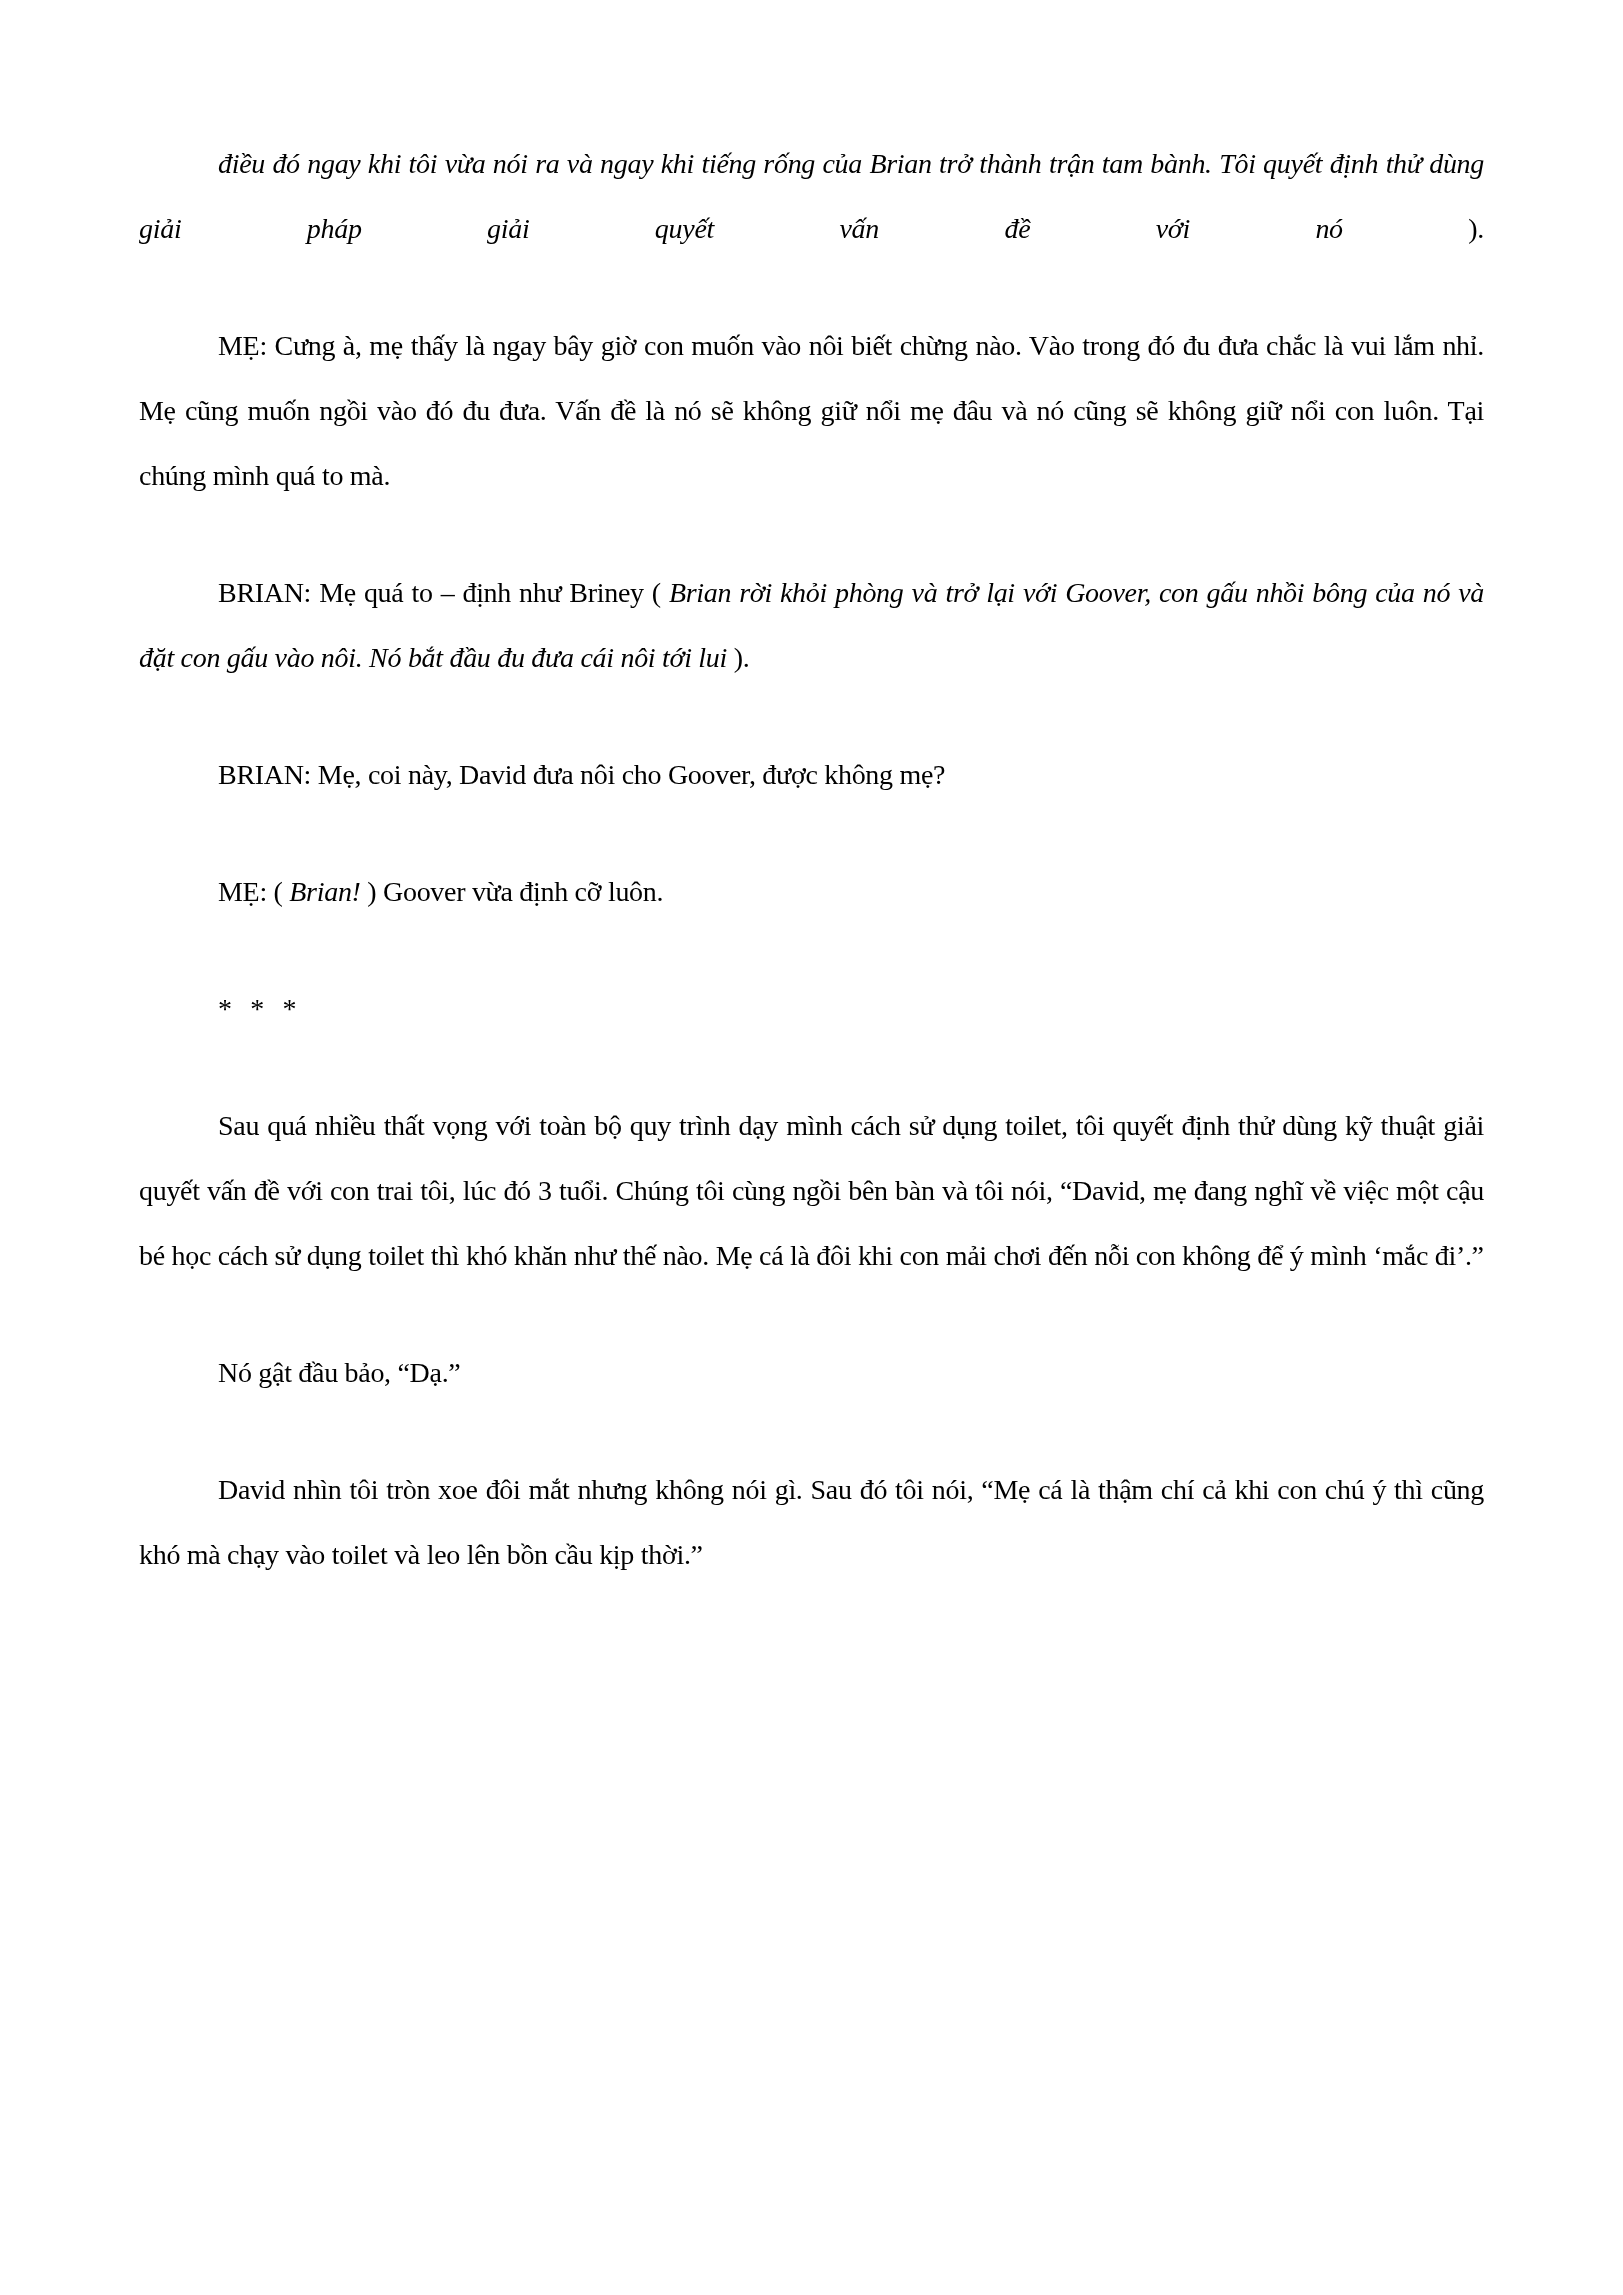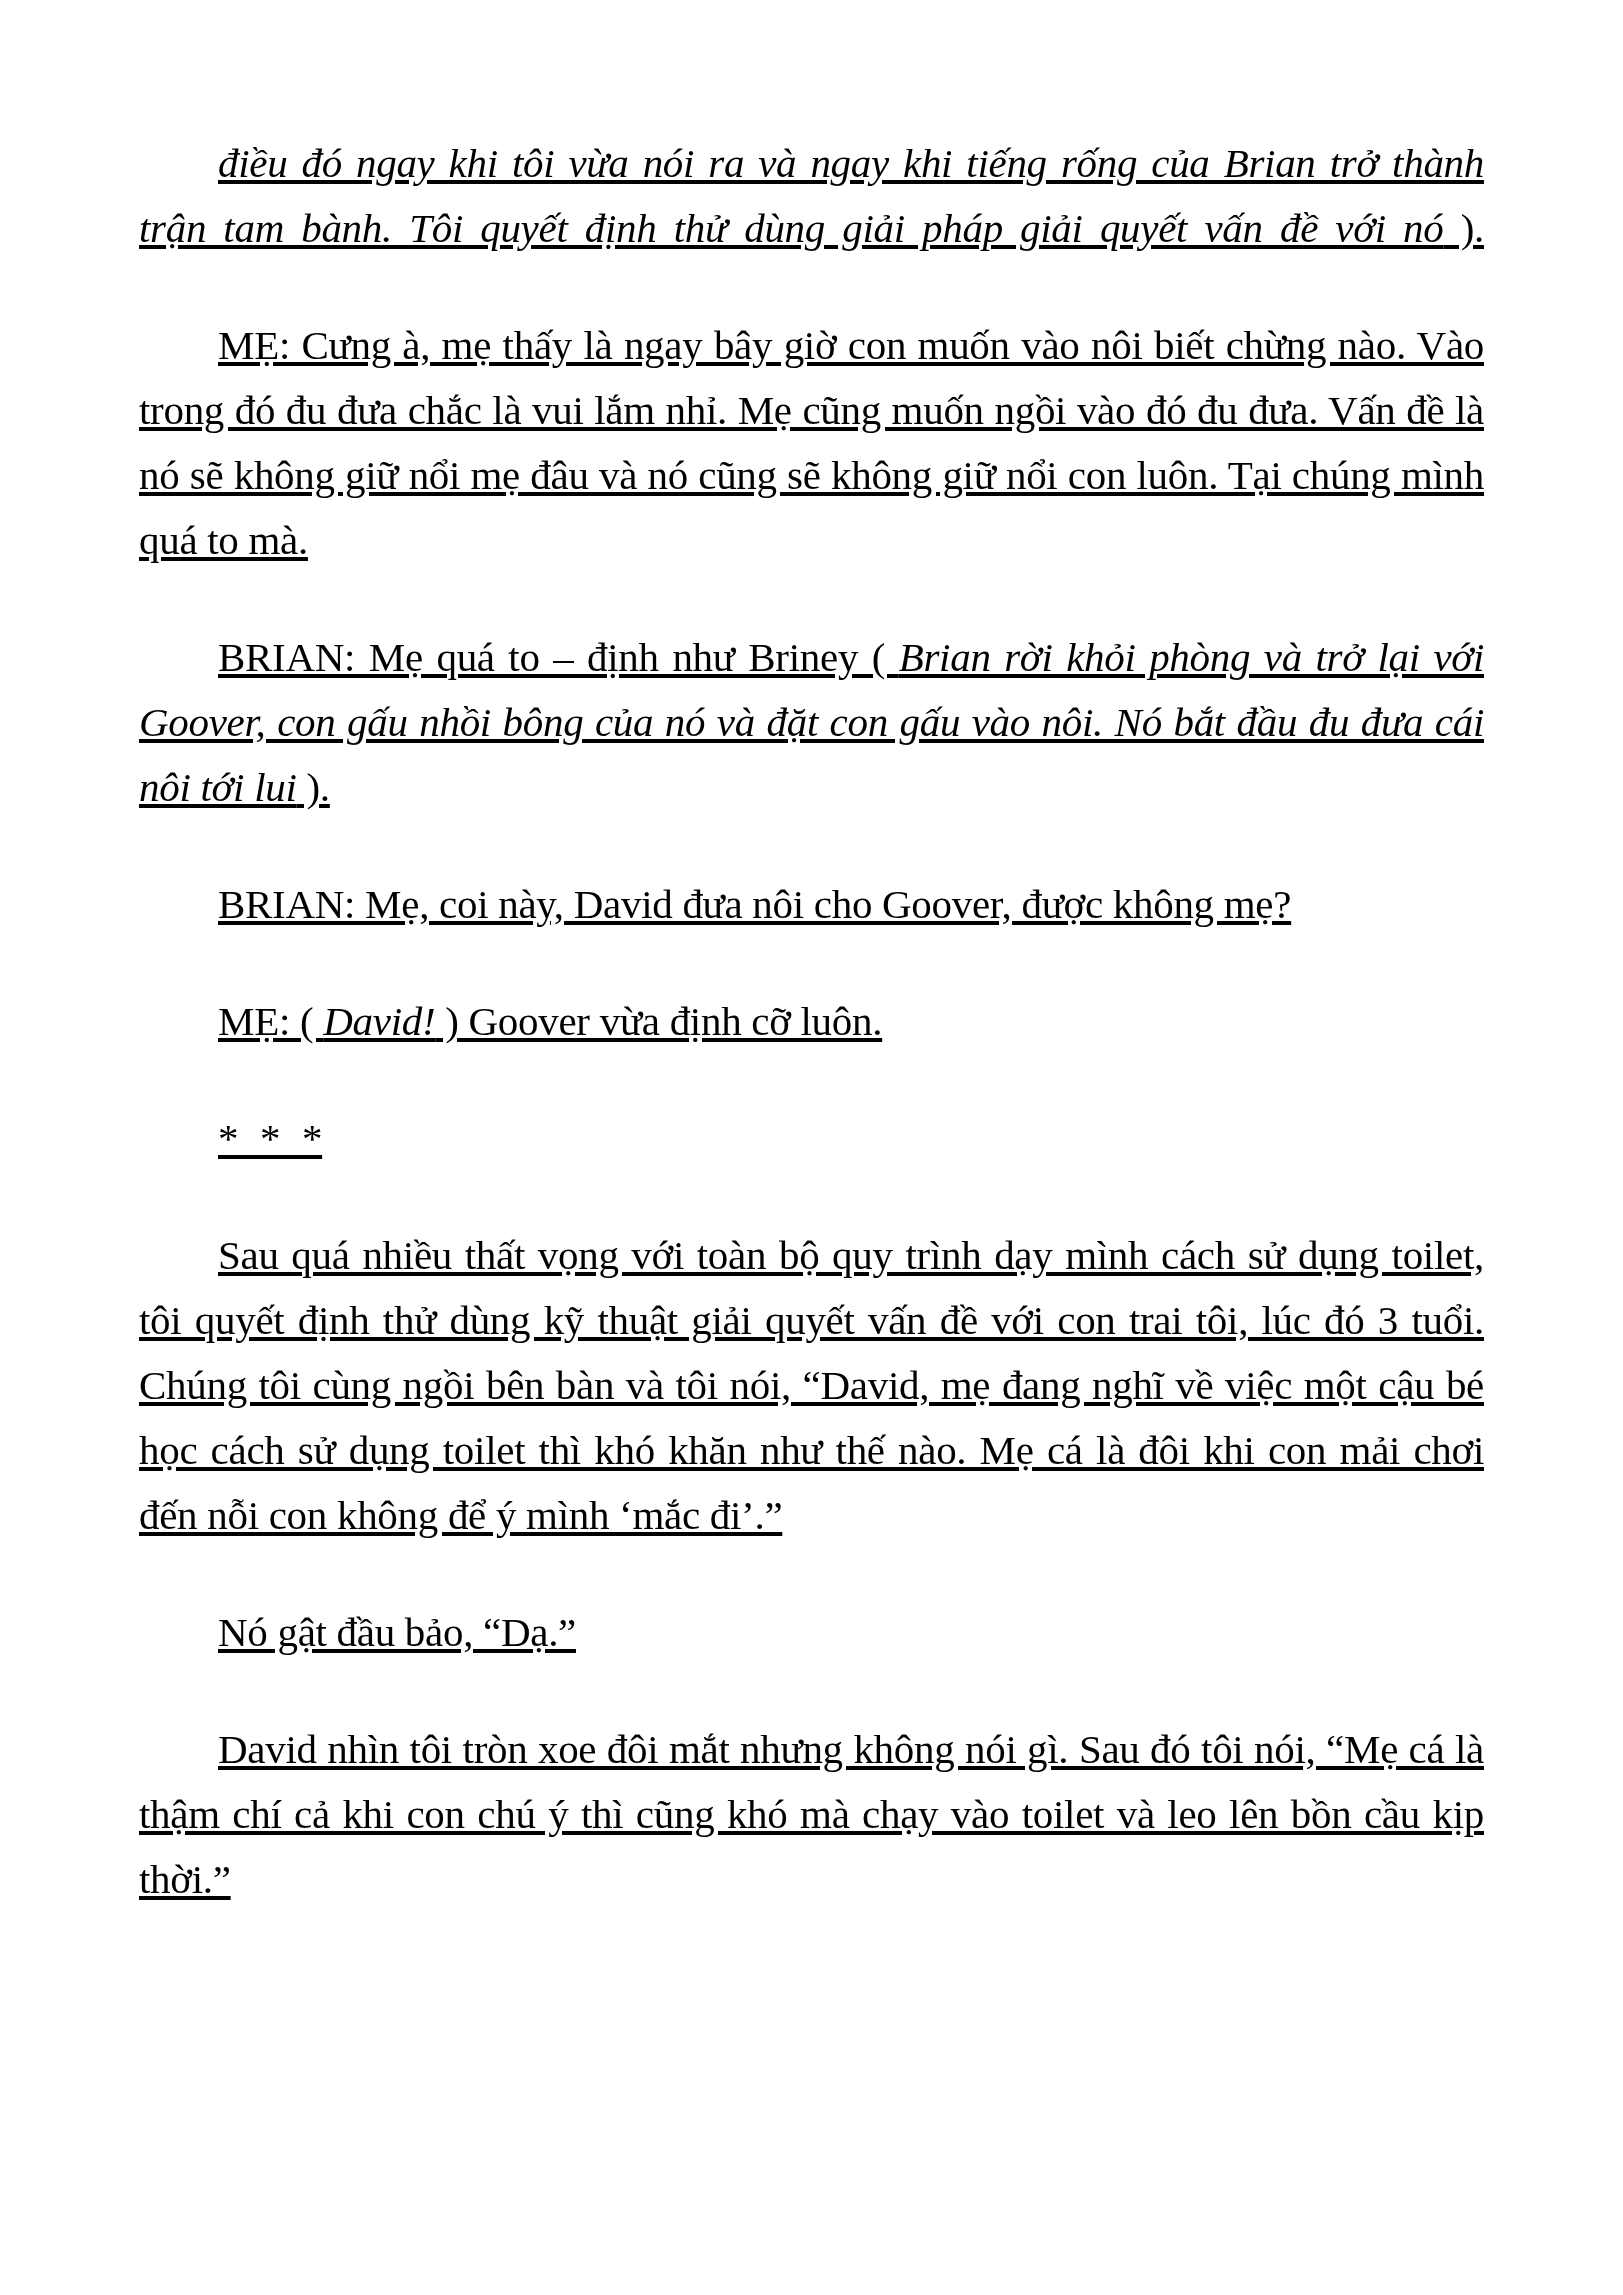--- a/index.html
+++ b/index.html
@@ -11,24 +11,23 @@
     position: relative;
     width: 1623px;
     height: 2295px;
     margin: 0 auto;
     background: #ffffff;
     color: #000000;
     box-sizing: border-box;
     padding: 131px 139px 0 139px;
     overflow: hidden;
     font-family: "Liberation Serif", "DejaVu Serif", serif;
-    font-size: 41px;
+    font-size: 28px;
     letter-spacing: -0.3px;
     line-height: 65px;
-    text-decoration: underline;
   }
   .page p {
     margin: 0 0 52px 0;
     text-align: justify;
     text-indent: 79px;
   }
   .para-continuation {
     text-indent: 0;
     text-align-last: justify;
   }
@@ -50,21 +49,21 @@
 <div class="page">
 
   <p class="para-continuation"><span class="it">điều đó ngay khi tôi vừa nói ra và ngay khi tiếng rống của Brian trở thành trận tam bành. Tôi quyết định thử dùng giải pháp giải quyết vấn đề với nó</span><span> ).</span></p>
 
   <p><span>MẸ: Cưng à, mẹ thấy là ngay bây giờ con muốn vào nôi biết chừng nào. Vào trong đó đu đưa chắc là vui lắm nhỉ. Mẹ cũng muốn ngồi vào đó đu đưa. Vấn đề là nó sẽ không giữ nổi mẹ đâu và nó cũng sẽ không giữ nổi con luôn. Tại chúng mình quá to mà.</span></p>
 
   <p><span>BRIAN: Mẹ quá to – định như Briney ( </span><span class="it">Brian rời khỏi phòng và trở lại với Goover, con gấu nhồi bông của nó và đặt con gấu vào nôi. Nó bắt đầu đu đưa cái nôi tới lui</span><span> ).</span></p>
 
   <p><span>BRIAN: Mẹ, coi này, David đưa nôi cho Goover, được không mẹ?</span></p>
 
-  <p><span>MẸ: ( </span><span class="it">David!</span><span> ) Goover vừa định cỡ luôn.</span></p>
+  <p><span>MẸ: ( </span><span class="it">Brian!</span><span> ) Goover vừa định cỡ luôn.</span></p>
 
   <p class="scene-break">* * *</p>
 
   <p><span>Sau quá nhiều thất vọng với toàn bộ quy trình dạy mình cách sử dụng toilet, tôi quyết định thử dùng kỹ thuật giải quyết vấn đề với con trai tôi, lúc đó 3 tuổi. Chúng tôi cùng ngồi bên bàn và tôi nói, “David, mẹ đang nghĩ về việc một cậu bé học cách sử dụng toilet thì khó khăn như thế nào. Mẹ cá là đôi khi con mải chơi đến nỗi con không để ý mình ‘mắc đi’.”</span></p>
 
   <p><span>Nó gật đầu bảo, “Dạ.”</span></p>
 
   <p><span>David nhìn tôi tròn xoe đôi mắt nhưng không nói gì. Sau đó tôi nói, “Mẹ cá là thậm chí cả khi con chú ý thì cũng khó mà chạy vào toilet và leo lên bồn cầu kịp thời.”</span></p>
 
 

